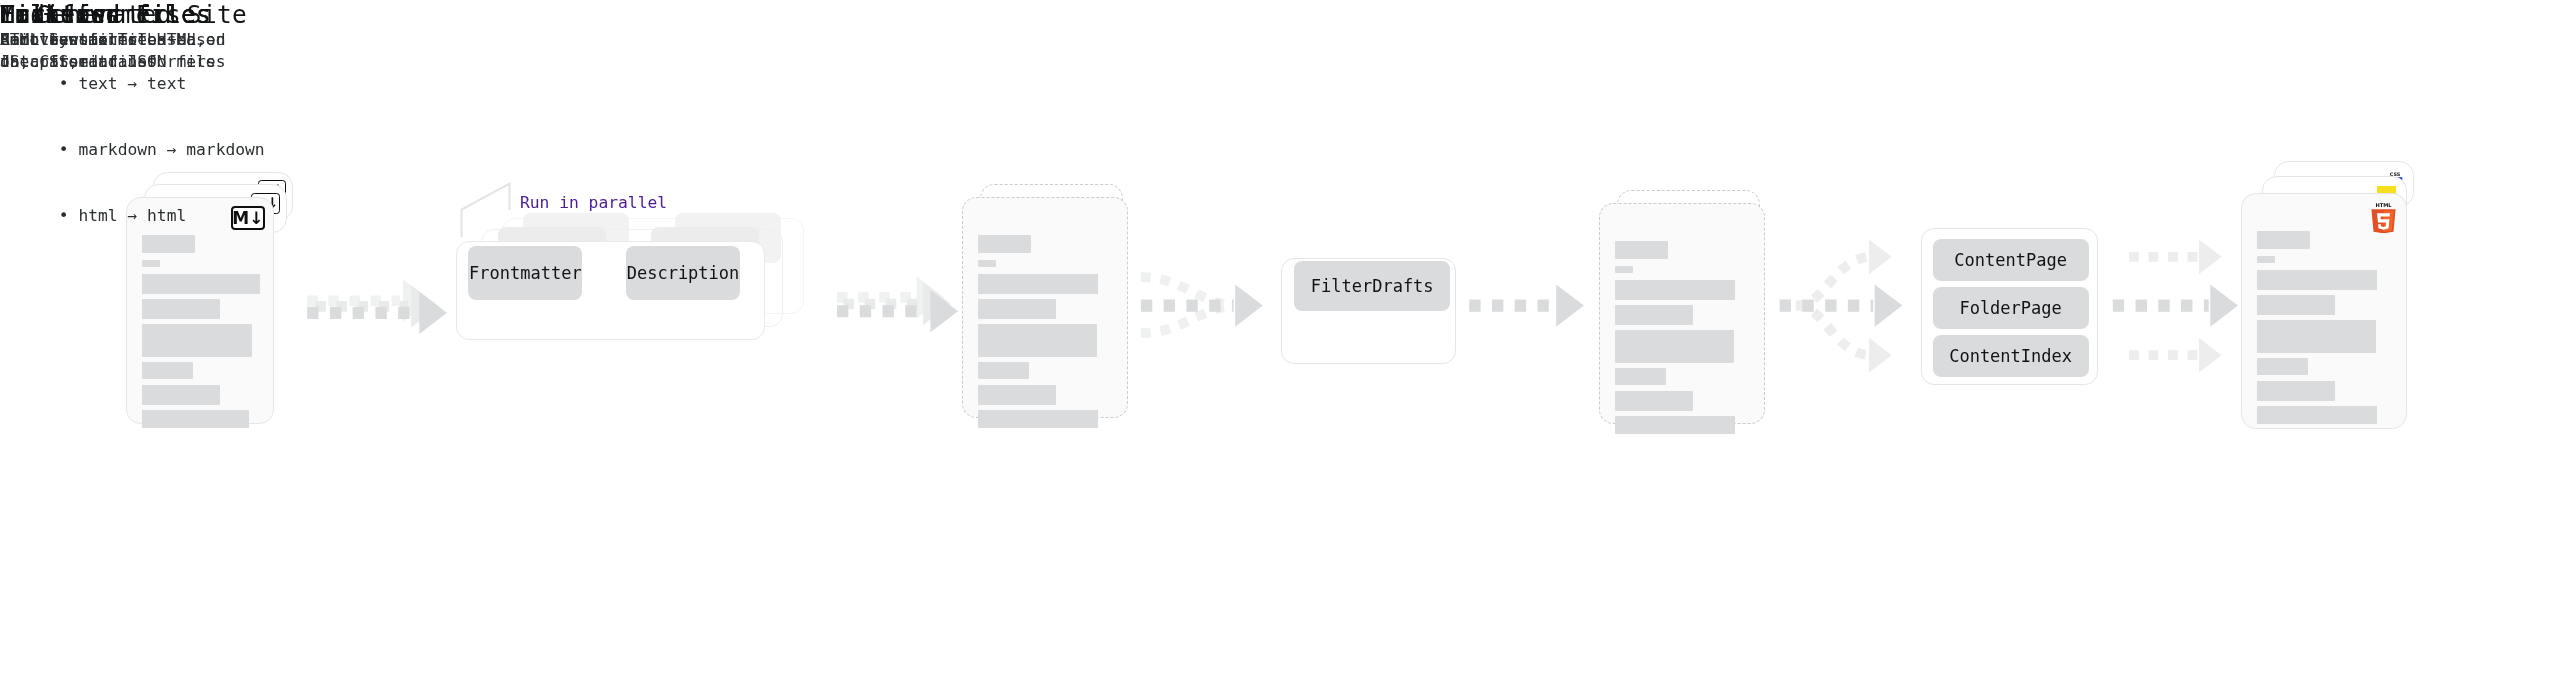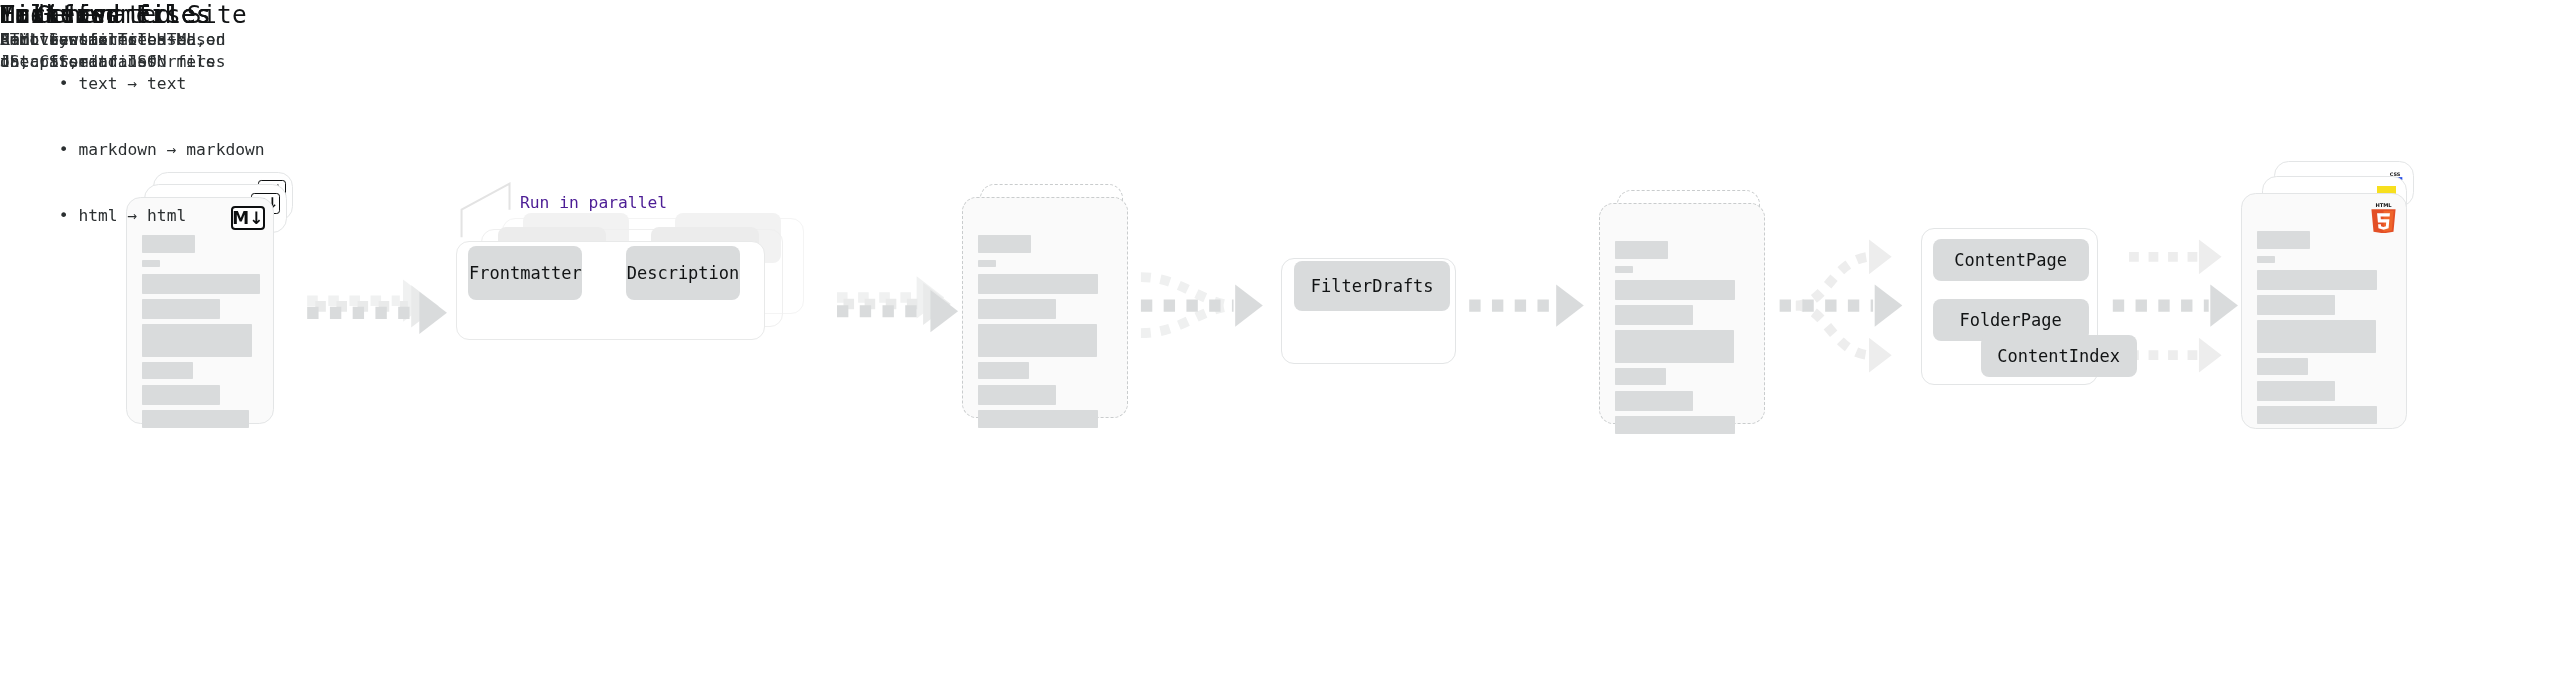--- a/index.html
+++ b/index.html
@@ -242,22 +242,22 @@
         <div class="bar" style="left:14.6px;top:187px;width:78px;height:19.5px;"></div>
         <div class="bar" style="left:14.6px;top:212px;width:120px;height:18px;"></div>
       </div>
     </div>
     <div class="title" style="left:1599px;top:429px;">Filtered files</div>
   </div>
 
   <div class="node">
     <div class="gbox" style="left:1921px;top:228px;width:177px;height:157px;">
       <div class="chip" style="left:10.6px;top:9.8px;width:156px;height:42px;">ContentPage</div>
-      <div class="chip" style="left:10.6px;top:58px;width:156px;height:42px;margin-top:12px;">FolderPage</div>
-      <div class="chip" style="left:10.6px;top:106px;width:156px;height:42px;margin-left:48px;">ContentIndex</div>
+      <div class="chip" style="left:10.6px;top:58px;width:156px;height:42px;">FolderPage</div>
+      <div class="chip" style="left:10.6px;top:106px;width:156px;height:42px;">ContentIndex</div>
     </div>
     <div class="title" style="left:1921px;top:398px;">Emitters</div>
     <div class="subtitle" style="left:1921px;top:439px;">Emit new files based on
 the parsed files</div>
   </div>
 
   <div class="node">
     <div class="doc-stack" style="left:2241px;top:161px;width:203px;height:268px;">
 
       <div class="doc back2" style="left:32.5px;top:0;width:140px;height:46px;">

